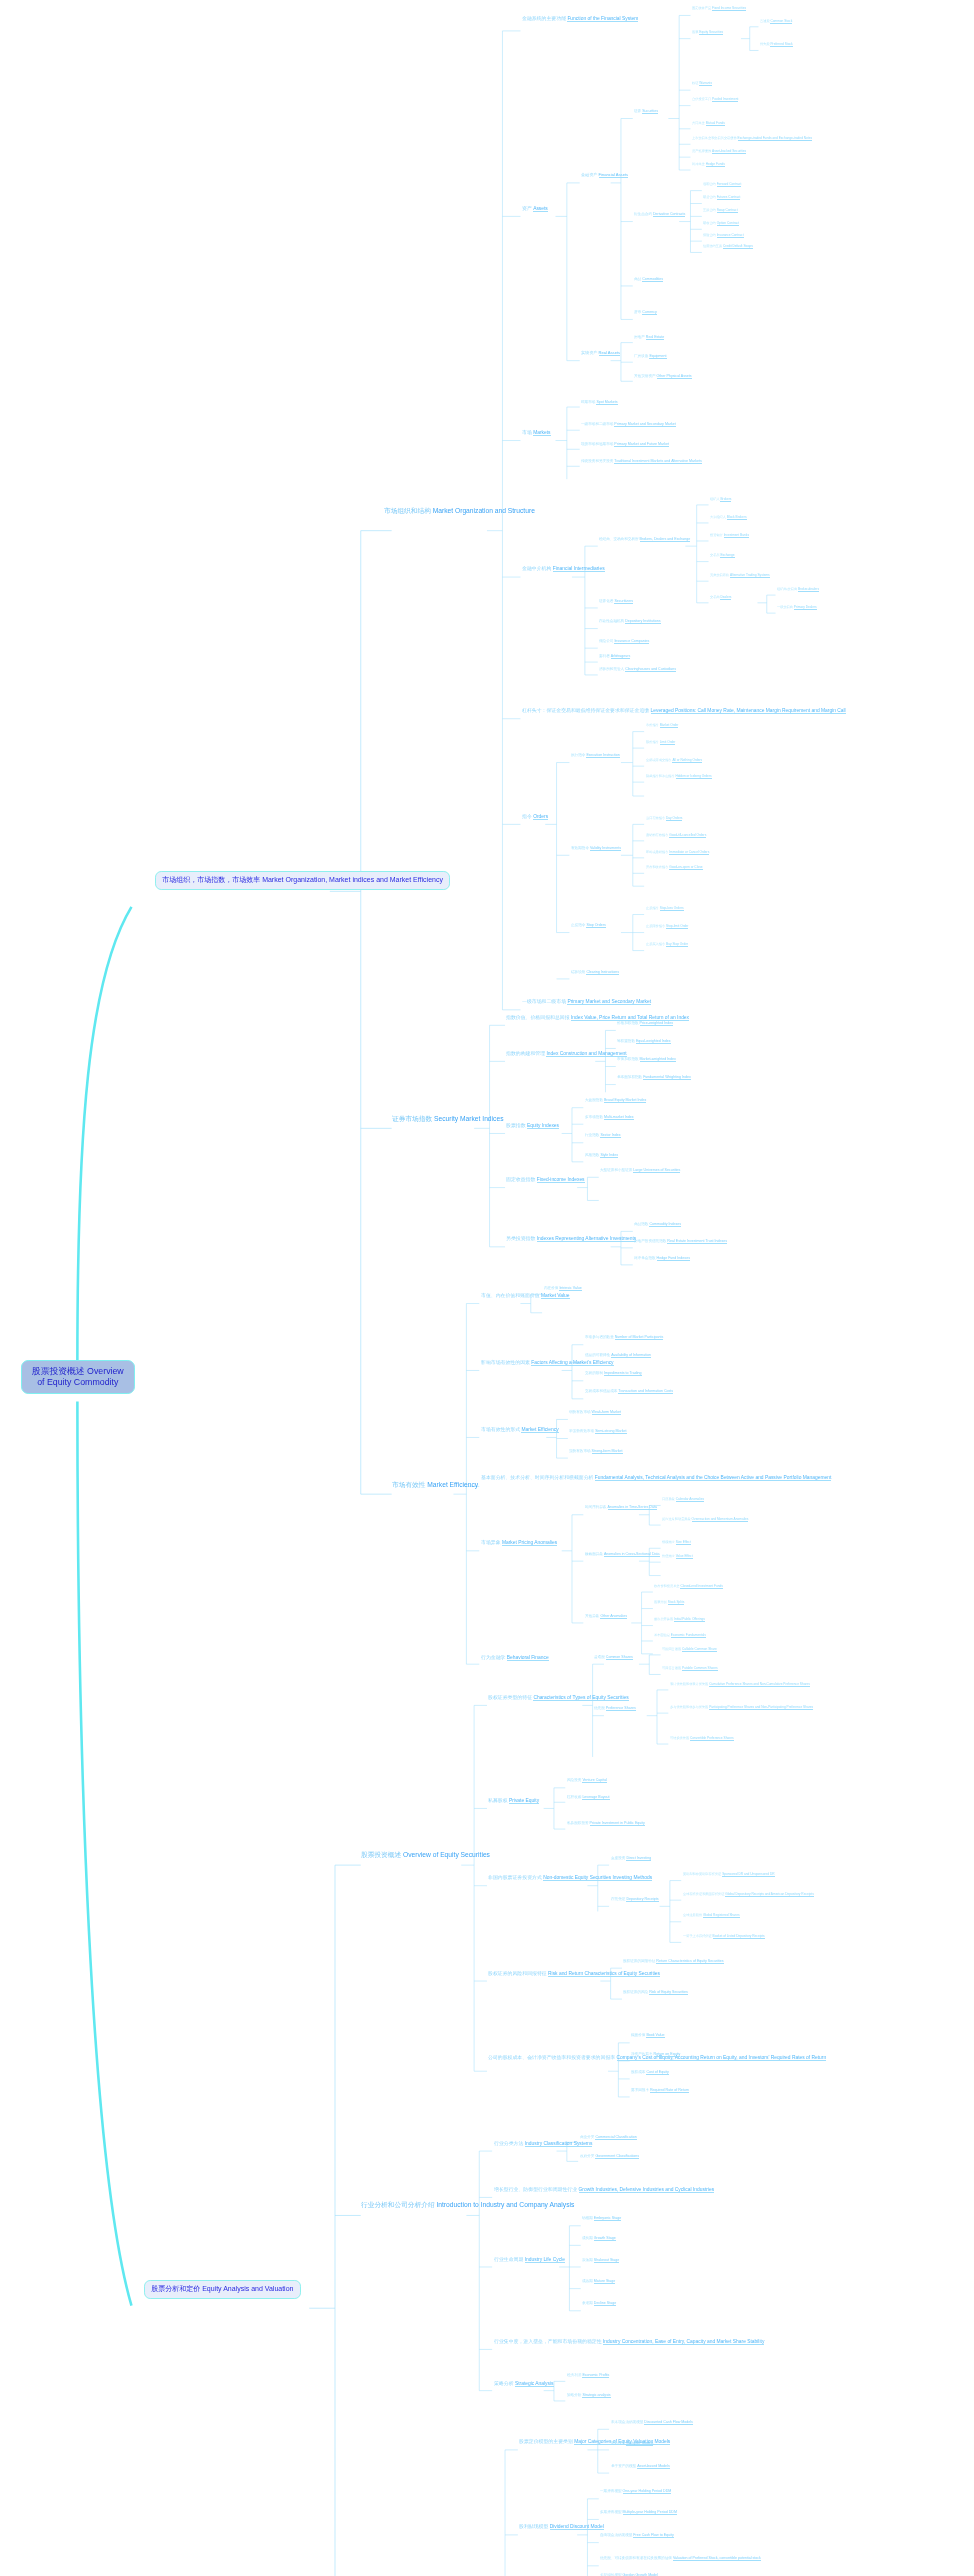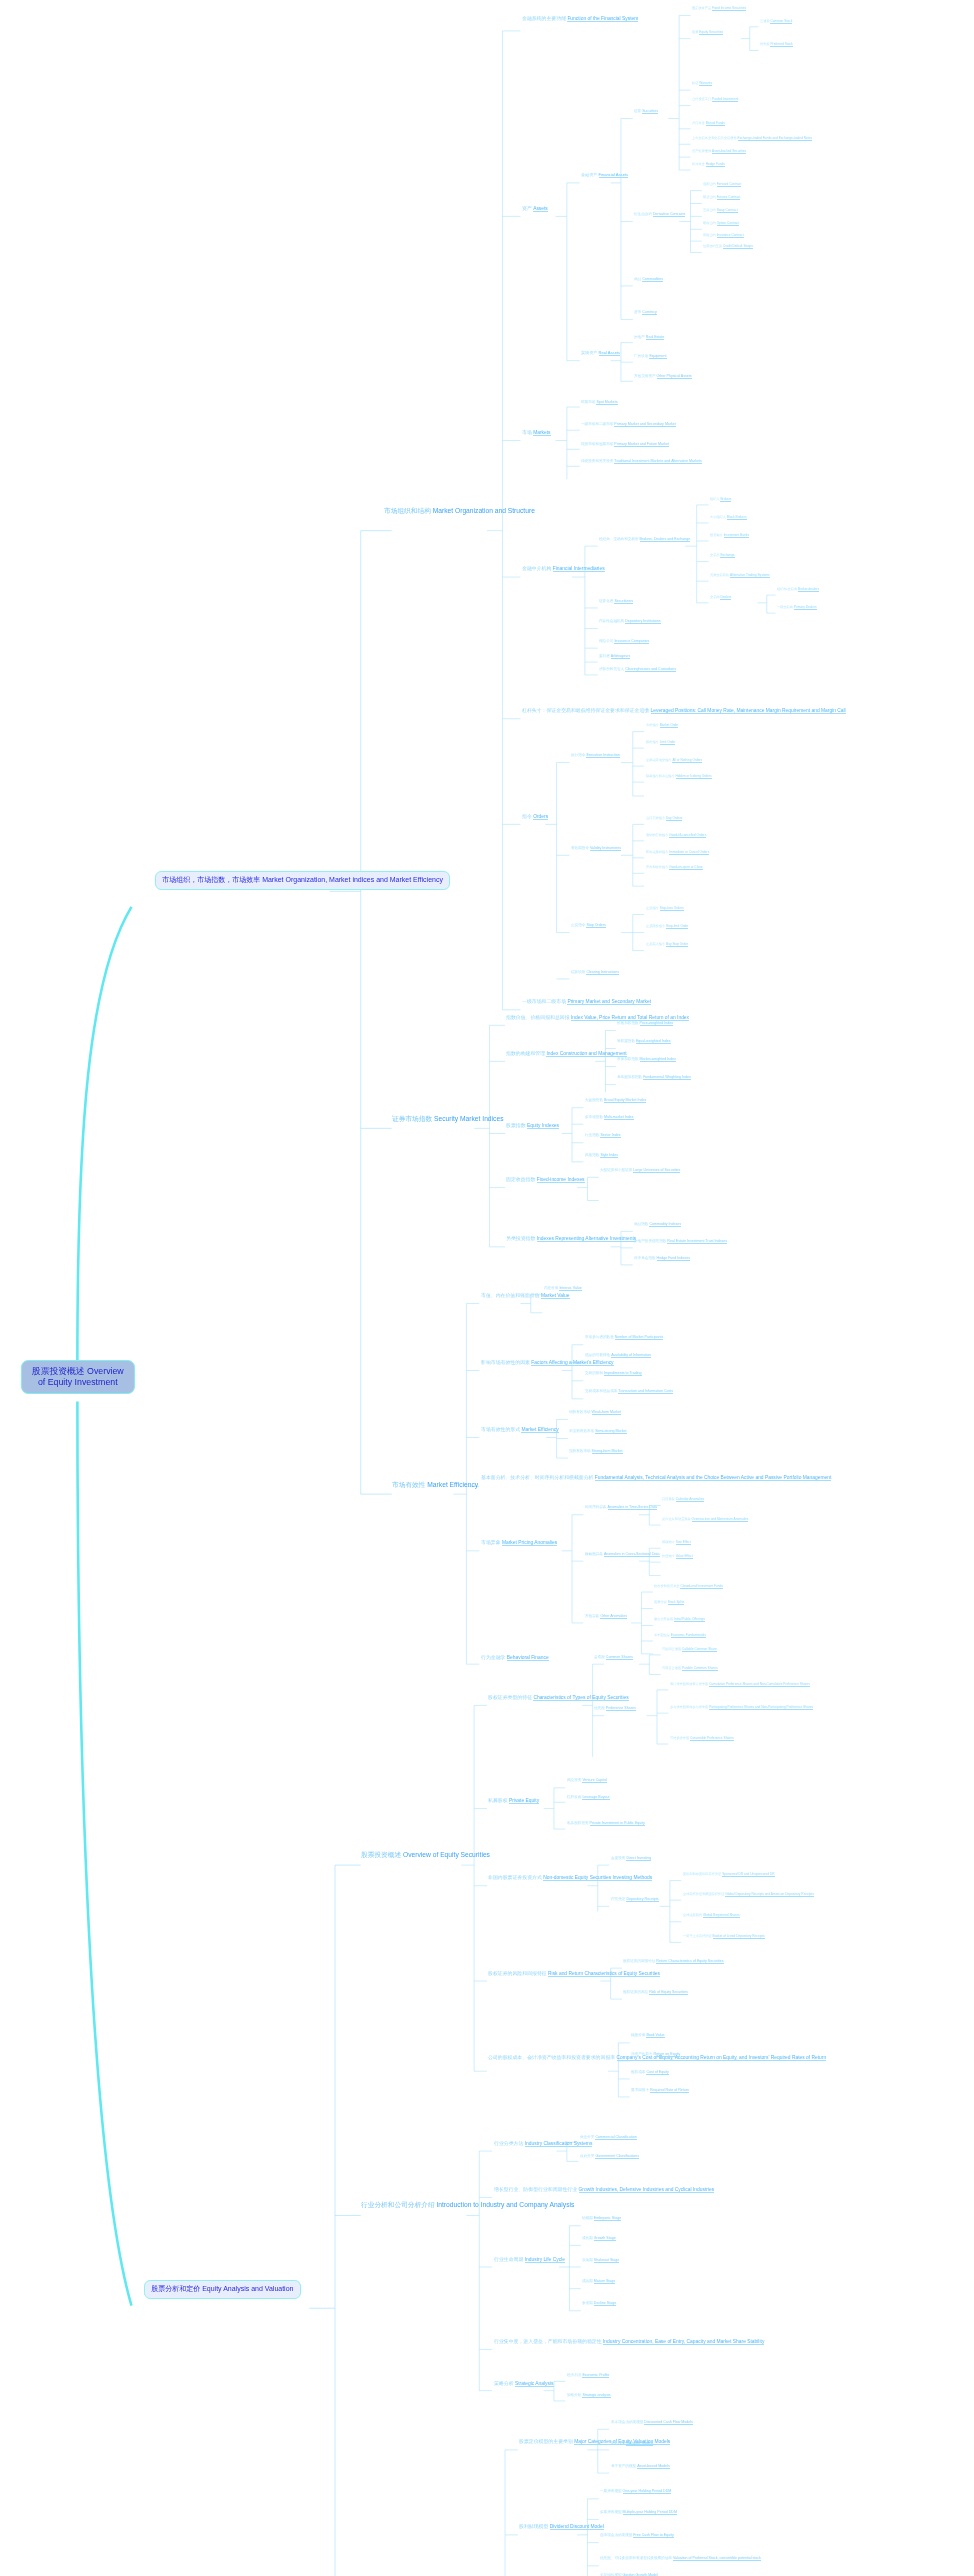--- a/index.html
+++ b/index.html
@@ -379,21 +379,21 @@
     <path d="M1235 5200 L 1257 5200" stroke="#9fdefc" stroke-width="1" fill="none"></path>
 
     <path d="M1370 5155 L 1390 5155" stroke="#9fdefc" stroke-width="1" fill="none"></path>
     <path d="M1390 5135 L 1390 5180" stroke="#9fdefc" stroke-width="1" fill="none"></path>
     <path d="M1390 5135 L 1412 5135" stroke="#9fdefc" stroke-width="1" fill="none"></path>
     <path d="M1390 5180 L 1412 5180" stroke="#9fdefc" stroke-width="1" fill="none"></path>
   </svg>
 
   <div class="root" style="left:20.6px;top:1360px;width:98px;">
     <span class="cn">股票投资概述</span>
-    <span class="en">Overview of Equity Investment</span>
+    <span class="en">Overview of Equity Commodity</span>
   </div>
 
   <div class="b1" style="left:155px;top:871px;">
     <span class="cn">市场组织，市场指数，市场效率</span>
     <span class="en">Market Organization, Market indices</span>
     <span class="en">and Market Efficiency</span>
   </div>
 
   <div class="b1" style="left:144px;top:2280px;">
     <span class="cn">股票分析和定价</span>

